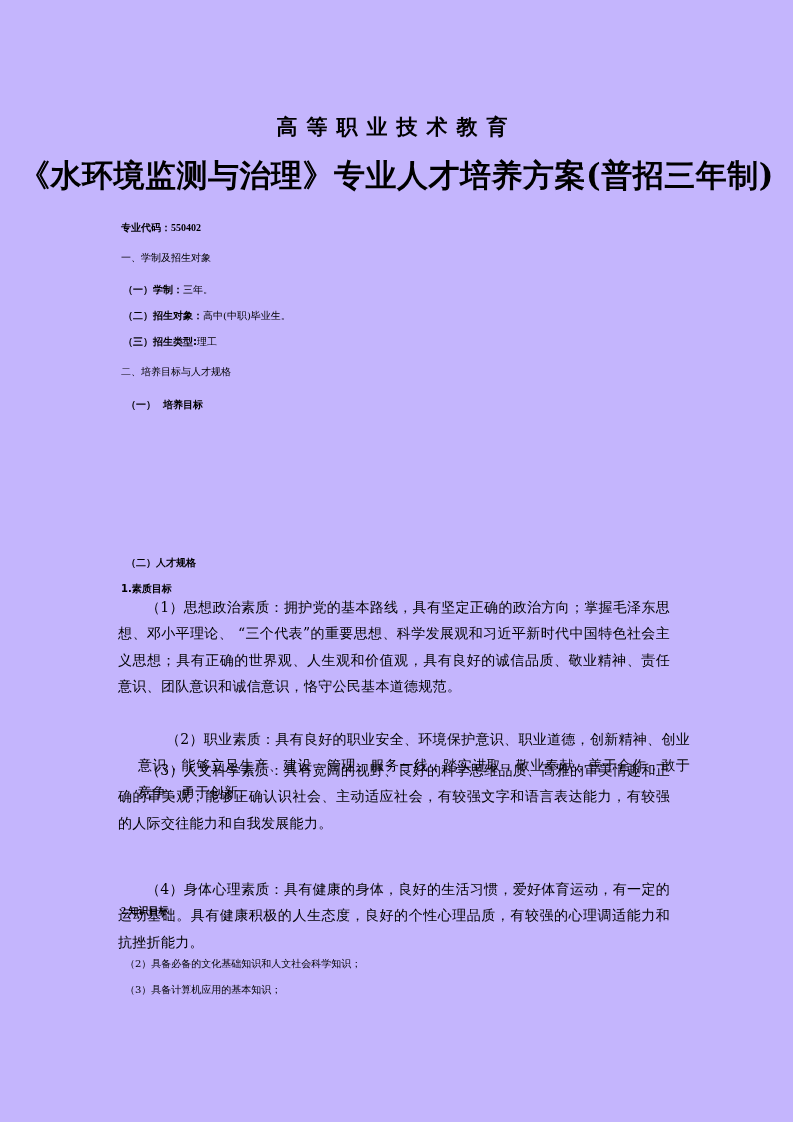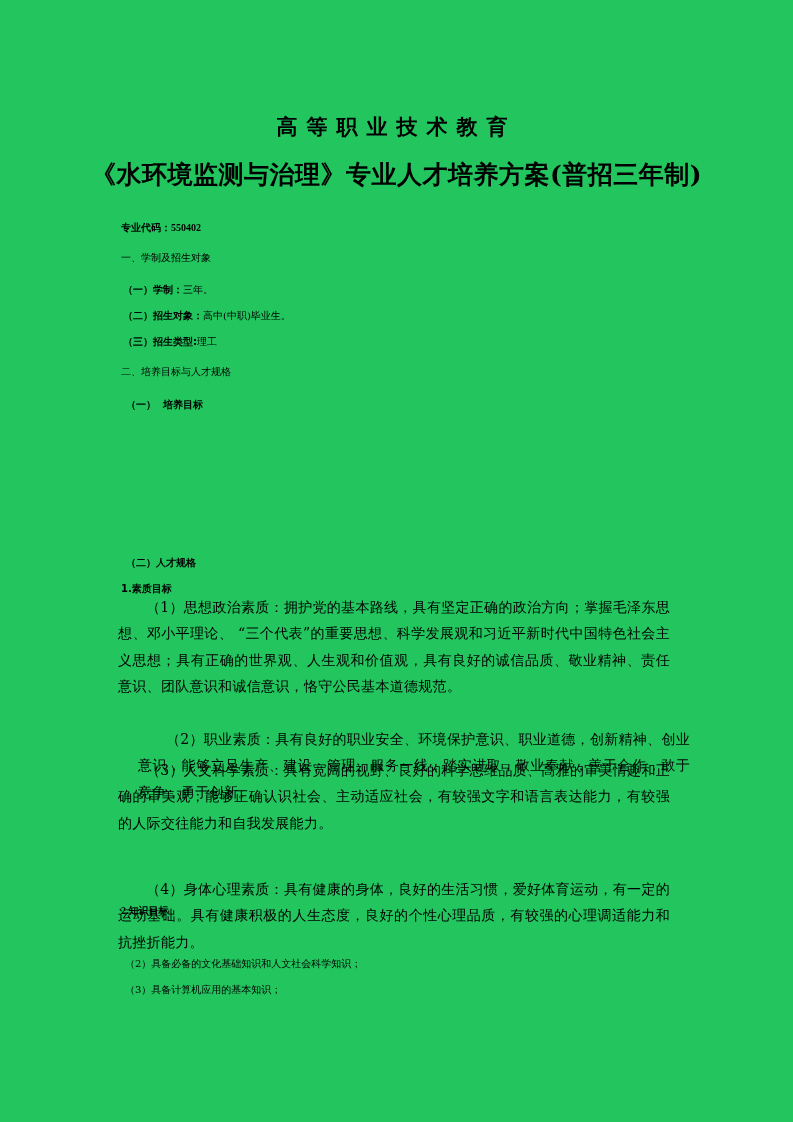--- a/index.html
+++ b/index.html
@@ -1,20 +1,20 @@
 <!DOCTYPE html>
 <html><head>
 <meta charset="utf-8">
 <style>
   html, body { margin: 0; padding: 0; background: #ffffff; }
   body { width: 793px; height: 1122px; position: relative; overflow: hidden; color: #000; font-family: "DejaVu Serif", "Liberation Serif", serif; }
-  .page { position: absolute; left: 0; top: 0; width: 793px; height: 1122px; background: #22c55e; }
+  .page { position: absolute; left: 0; top: 0; width: 793px; height: 1122px; background: #c4b5fd; }
   .line { position: absolute; left: 0; white-space: nowrap; font-size: 10px; line-height: 18px; }
   .title1 { position: absolute; left: 0; width: 793px; top: 113px; text-align: center; font-family: "DejaVu Sans", sans-serif; font-weight: bold; font-size: 21px; letter-spacing: 9px; line-height: 28px; }
-  .title2 { position: absolute; left: 0; width: 793px; top: 157px; text-align: center; font-family: "DejaVu Serif", serif; font-weight: bold; font-size: 25px; letter-spacing: 0.5px; line-height: 36px; }
+  .title2 { position: absolute; left: 0; width: 793px; top: 157px; text-align: center; font-family: "DejaVu Serif", serif; font-weight: bold; font-size: 31px; letter-spacing: 0.5px; line-height: 36px; }
   .bold { font-family: "DejaVu Sans", sans-serif; font-weight: bold; }
   .heading { font-family: Liberation Serif, serif; font-size: 10px; }
   .para { position: absolute; left: 118px; width: 552px; font-size: 14px; line-height: 26.3px; text-align: justify; text-indent: 28px; letter-spacing: 0.3px; }
 </style>
 </head>
 <body>
 
 <div class="page">
 
   <div class="title1">高等职业技术教育</div>

